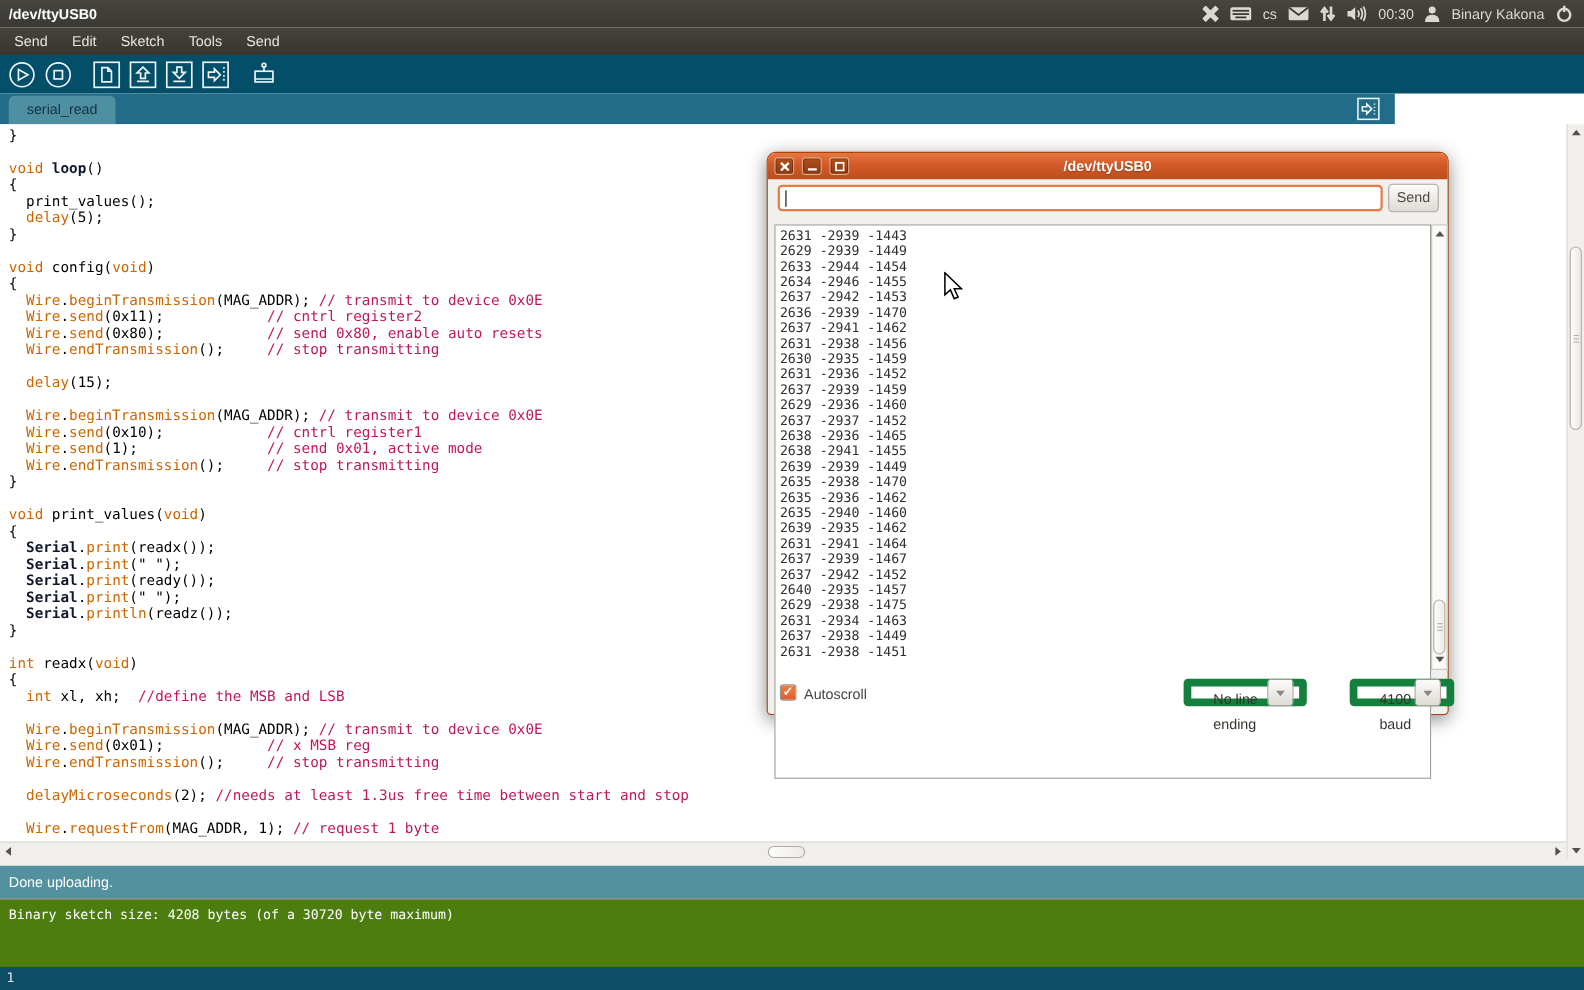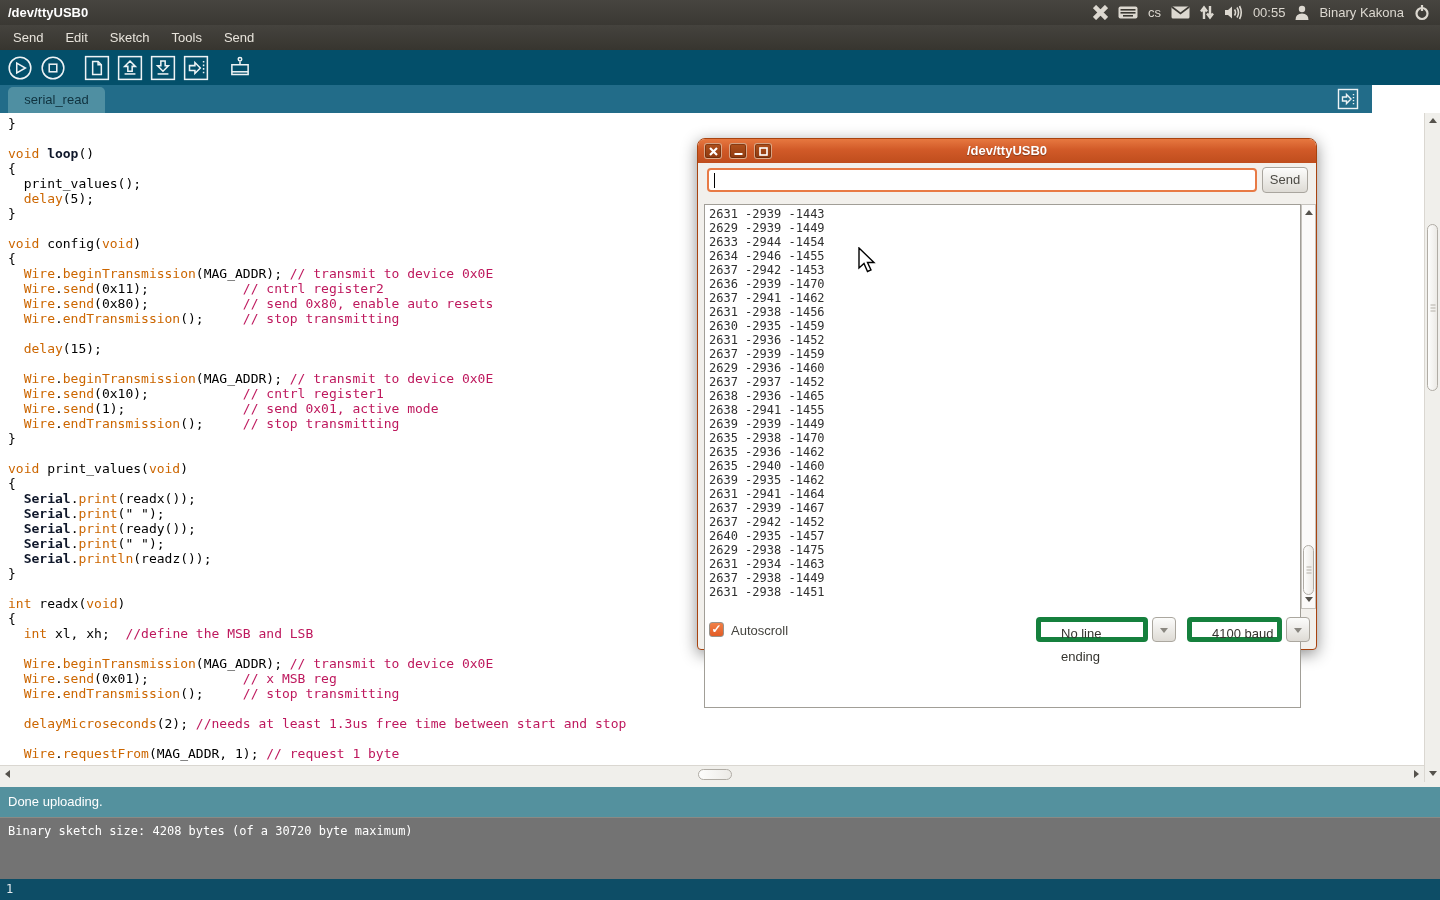--- a/index.html
+++ b/index.html
@@ -19,21 +19,21 @@
     background:linear-gradient(#45433e,#37352f); display:flex; align-items:center; padding-left:2px; }
   .menu-item { color:#e8e4dc; font-size:13px; padding:0 11px; line-height:25px; cursor:default; }
 
   
   #toolbar { position:absolute; left:0; top:50px; width:1440px; height:35px;
     background:#034f6a; display:flex; align-items:center; padding-left:6px; gap:5px; }
   .tb-btn { width:28px; height:28px; display:flex; align-items:center; justify-content:center; background:none; border:none; }
   .tb-gap { width:6px; }
 
   
-  #tabbar { position:absolute; left:0; top:85px; width:1372px; height:28px; background:#226c89; }
+  #tabbar { position:absolute; left:0; top:85px; width:1268px; height:28px; background:#226c89; }
   #tab-active { position:absolute; left:8px; bottom:0; width:97px; height:26px;
     background:#4f8fa2; border-radius:5px 5px 0 0; text-align:center;
     font-size:13px; line-height:26px; color:#10323e; }
   #tabs-toggle { position:absolute; right:12px; top:2px; width:24px; height:24px; }
 
   
   #editor { position:absolute; left:0; top:113px; width:1424px; height:652px; background:#fff; overflow:hidden; }
   #code { padding:3px 0 0 8px; font-family:"DejaVu Sans Mono", monospace;
     font-size:13px; line-height:15px; white-space:pre; color:#000; }
   .code-line { height:15px; }
@@ -54,21 +54,21 @@
 
   #vscroll-main { position:absolute; left:1424px; top:113px; width:16px; height:669px; border-left:1px solid #dad7d1; }
   #vthumb-main { left:2px; top:111px; width:11px; height:167px; }
   #hscroll-main { position:absolute; left:0; top:765px; width:1424px; height:17px; border-top:1px solid #dad7d1; }
   #hthumb-main { left:698px; top:3px; width:34px; height:11px; }
   #strip { position:absolute; left:0; top:782px; width:1440px; height:5px; background:#f0efeb; }
 
   
   #statusbar { position:absolute; left:0; top:787px; width:1440px; height:30px; background:#54919e;
     color:#fff; font-size:13px; line-height:30px; padding-left:8px; }
-  #console { position:absolute; left:0; top:817px; width:1440px; height:70px; background:#737373;
+  #console { position:absolute; left:0; top:817px; width:1440px; height:70px; background:#4d7c0f;
     border-top:1px solid #8a8a85; border-bottom:1px solid #c8c6c1;
     color:#fff; font-family:"DejaVu Sans Mono", monospace; font-size:12px; line-height:15px; padding:6px 8px; }
   #footerline { position:absolute; left:0; top:879px; width:1440px; height:21px; background:#0d4d66;
     color:#e3eaee; font-family:"DejaVu Sans Mono", monospace; font-size:12px; line-height:21px; padding-left:6px; }
 
   
   #sm { position:absolute; left:697px; top:138px; width:620px; height:512px;
     background:#f2f0ec; border:1px solid #a8430f; border-radius:8px 8px 4px 4px;
     box-shadow:0 4px 16px rgba(0,0,0,.45); }
   #sm-titlebar { position:absolute; left:0; top:0; width:100%; height:24px;
@@ -90,22 +90,22 @@
     border:1px solid #a19e97; overflow:hidden; }
   #sm-rows { padding:2px 0 0 4px; font-family:"DejaVu Sans Mono", monospace; font-size:12px;
     line-height:14px; color:#2f2f2f; white-space:pre; }
   #sm-vscroll { position:absolute; left:603px; top:65px; width:15px; height:405px;
     background:#fbfaf9; border:1px solid #c6c3bd; }
   #sm-vthumb { left:1px; top:340px; width:11px; height:50px; }
   #sm-autoscroll-box { position:absolute; left:11px; top:483px; width:15px; height:15px; border-radius:3px;
     background:linear-gradient(#f08048,#e25c26); border:1px solid #98948d;
     color:#fff; font-size:12px; font-weight:bold; line-height:13px; text-align:center; }
   #sm-autoscroll-label { position:absolute; left:33px; top:484px; font-size:13px; color:#45443f; }
-  .combo-field { position:absolute; top:478px; height:25px; background:#fff; border:5px solid #15803d;
-    border-radius:4px; font-size:13px; color:#35342f; line-height:23px; padding-left:20px; }
+  .combo-field { position:absolute; top:478px; height:25px; background:#fff; border:7px solid #15803d;
+    border-radius:4px; font-size:13px; color:#35342f; line-height:23px; padding-left:20px;margin-left:40px; }
   .combo-btn { position:absolute; top:478px; width:24px; height:25px; border-radius:4px;
     background:linear-gradient(#fcfcfb,#dedbd5); border:1px solid #aba79f; }
   .combo-btn .arr { left:7px; top:10px; border-top-color:#8a8780; }
   #combo-ending-field { left:338px; width:112px; }
   #combo-ending-btn { left:454px; }
   #combo-baud-field { left:489px; width:95px; }
   #combo-baud-btn { left:588px; }
 
   
   #cursor { position:absolute; left:857px; top:247px; }
@@ -141,21 +141,21 @@
           <path d="M4 14 L4 5 M1 6.5 L4 2.5 L7 6.5" stroke="#dcd8d0" stroke-width="2.4" fill="none"></path>
           <path d="M10 1 L10 10 M7 8.5 L10 12.5 L13 8.5" stroke="#dcd8d0" stroke-width="2.4" fill="none"></path>
         </svg>
     </span>
     <span>
       <svg width="19" height="15" viewBox="0 0 19 15">
           <polygon points="1,5 4,5 8,1.5 8,13.5 4,10 1,10" fill="#dcd8d0"></polygon>
           <path d="M10.5 4.5 Q12.5 7.5 10.5 10.5 M13 2.5 Q16 7.5 13 12.5 M15.5 1 Q19 7.5 15.5 14" stroke="#dcd8d0" stroke-width="1.6" fill="none"></path>
         </svg>
     </span>
-    <span>00:55</span>
+    <span>00:30</span>
     <span>
       <svg width="14" height="15" viewBox="0 0 14 15">
           <circle cx="7" cy="4" r="3.2" fill="#dcd8d0"></circle>
           <path d="M0.5 15 Q0.5 8.5 7 8.5 Q13.5 8.5 13.5 15 Z" fill="#dcd8d0"></path>
         </svg>
     </span>
     <span>Binary Kakona</span>
     <span>
       <svg width="16" height="16" viewBox="0 0 16 16">
           <circle cx="8" cy="8.5" r="5.5" stroke="#dcd8d0" stroke-width="2.2" fill="none"></circle>

